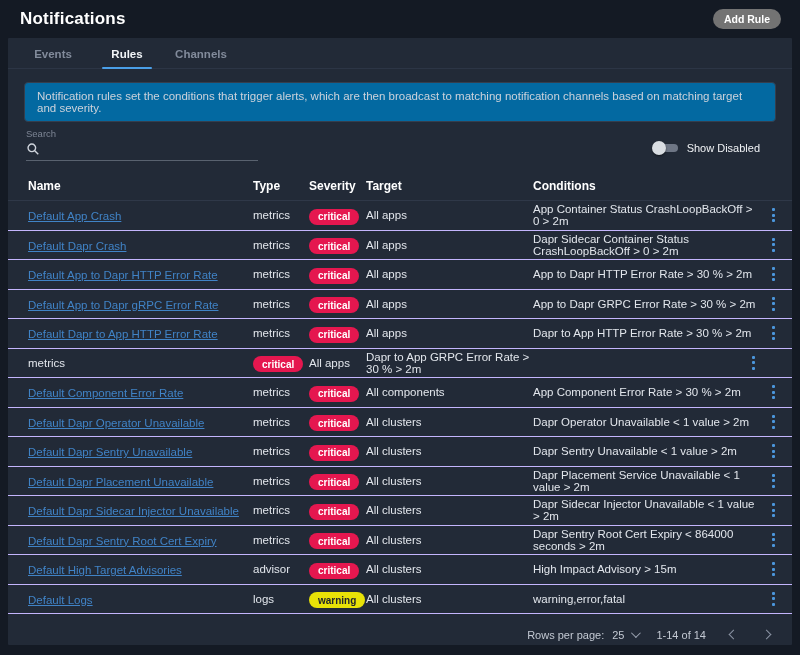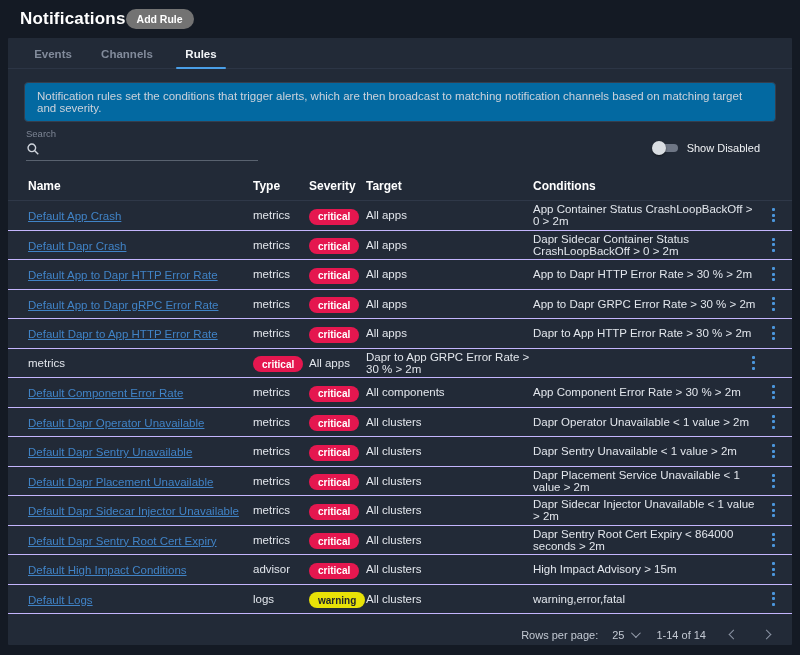--- a/index.html
+++ b/index.html
@@ -5,21 +5,21 @@
   * { margin:0; padding:0; box-sizing:border-box; }
   html,body { width:800px; height:655px; }
   body {
     background:#141a24;
     font-family:"Liberation Sans","DejaVu Sans",sans-serif;
     color:#e6e9ee;
     overflow:hidden;
     position:relative;
   }
   
-  .topbar { height:38px; display:flex; align-items:center; padding:0 19px 0 20px; }
+  .topbar { height:38px; display:flex; align-items:center; justify-content:space-between; padding:0 19px 0 20px; }
   .page-title { font-size:17px; font-weight:700; color:#ffffff; letter-spacing:.2px; }
   .add-rule-btn {
     background:#737373; color:#ffffff; border:none; border-radius:12px;
     font-size:10.5px; font-weight:700; padding:4px 11px; cursor:pointer;
     font-family:inherit;
   }
   
   .card {
     position:absolute; left:8px; top:38px; width:784px; height:607px;
     background:#222a37; border-radius:1px; overflow:hidden;
@@ -73,42 +73,42 @@
   }
   .pill.critical { background:#e5174f; color:#ffffff; }
   .pill.warning  { background:#e8e207; color:#20242c; }
   .kebab { display:flex; flex-direction:column; align-items:center; gap:2.5px; cursor:pointer; padding:3px; justify-self:end; }
   .kebab i { width:3px; height:3px; border-radius:1px; background:#4b96dc; }
   
   .pagination {
     display:flex; align-items:center; justify-content:flex-end; gap:18px;
     padding:10px 22px 0 0; font-size:11px; color:#c3c9d3; height:38px;
   }
-  .rpp-group { display:flex; align-items:center; gap:14px; }
+  .rpp-group { display:flex; align-items:center; gap:8px; }
   .rpp-select { display:flex; align-items:center; gap:7px; cursor:pointer; }
   .chev-down { width:7px; height:7px; border-right:1.5px solid #9aa2b0; border-bottom:1.5px solid #9aa2b0; transform:rotate(45deg) translateY(-2px); }
   .pager { display:flex; align-items:center; gap:26px; margin-left:6px; }
   .chev { width:7px; height:7px; border-right:1.5px solid #8a93a3; border-bottom:1.5px solid #8a93a3; cursor:pointer; }
   .chev.left  { transform:rotate(135deg); }
   .chev.right { transform:rotate(-45deg); }
 </style>
 </head>
 <body>
 
 <div class="topbar">
   <div class="page-title">Notifications</div>
   <button class="add-rule-btn">Add Rule</button>
 </div>
 
 <div class="card">
 
   <div class="tabs">
     <div class="tab">Events</div>
+    <div class="tab active">Rules</div>
     <div class="tab">Channels</div>
-    <div class="tab active">Rules</div>
   </div>
 
   <div class="info-banner">Notification rules set the conditions that trigger alerts, which are then broadcast to matching notification channels based on matching target and severity.</div>
 
   <div class="controls">
     <div class="search-field">
       <div class="search-label">Search</div>
       <div class="search-inputrow">
         <svg class="search-icon" viewBox="0 0 24 24" fill="none" stroke="currentColor" stroke-width="2.4">
           <circle cx="10" cy="10" r="6.5"></circle>
@@ -273,21 +273,21 @@
           <div><span class="pill critical">critical</span></div>
           <div class="cell">All clusters</div>
           <div class="cell">Dapr Sentry Root Cert Expiry &lt; 864000 seconds &gt; 2m</div>
           <div class="kebab">
             <i></i>
             <i></i>
             <i></i>
           </div>
         </div>
         <div class="trow">
-          <div><a class="name-link">Default High Impact Conditions</a></div>
+          <div><a class="name-link">Default High Target Advisories</a></div>
           <div class="cell">advisor</div>
           <div><span class="pill critical">critical</span></div>
           <div class="cell">All clusters</div>
           <div class="cell">High Impact Advisory &gt; 15m</div>
           <div class="kebab">
             <i></i>
             <i></i>
             <i></i>
           </div>
         </div>

